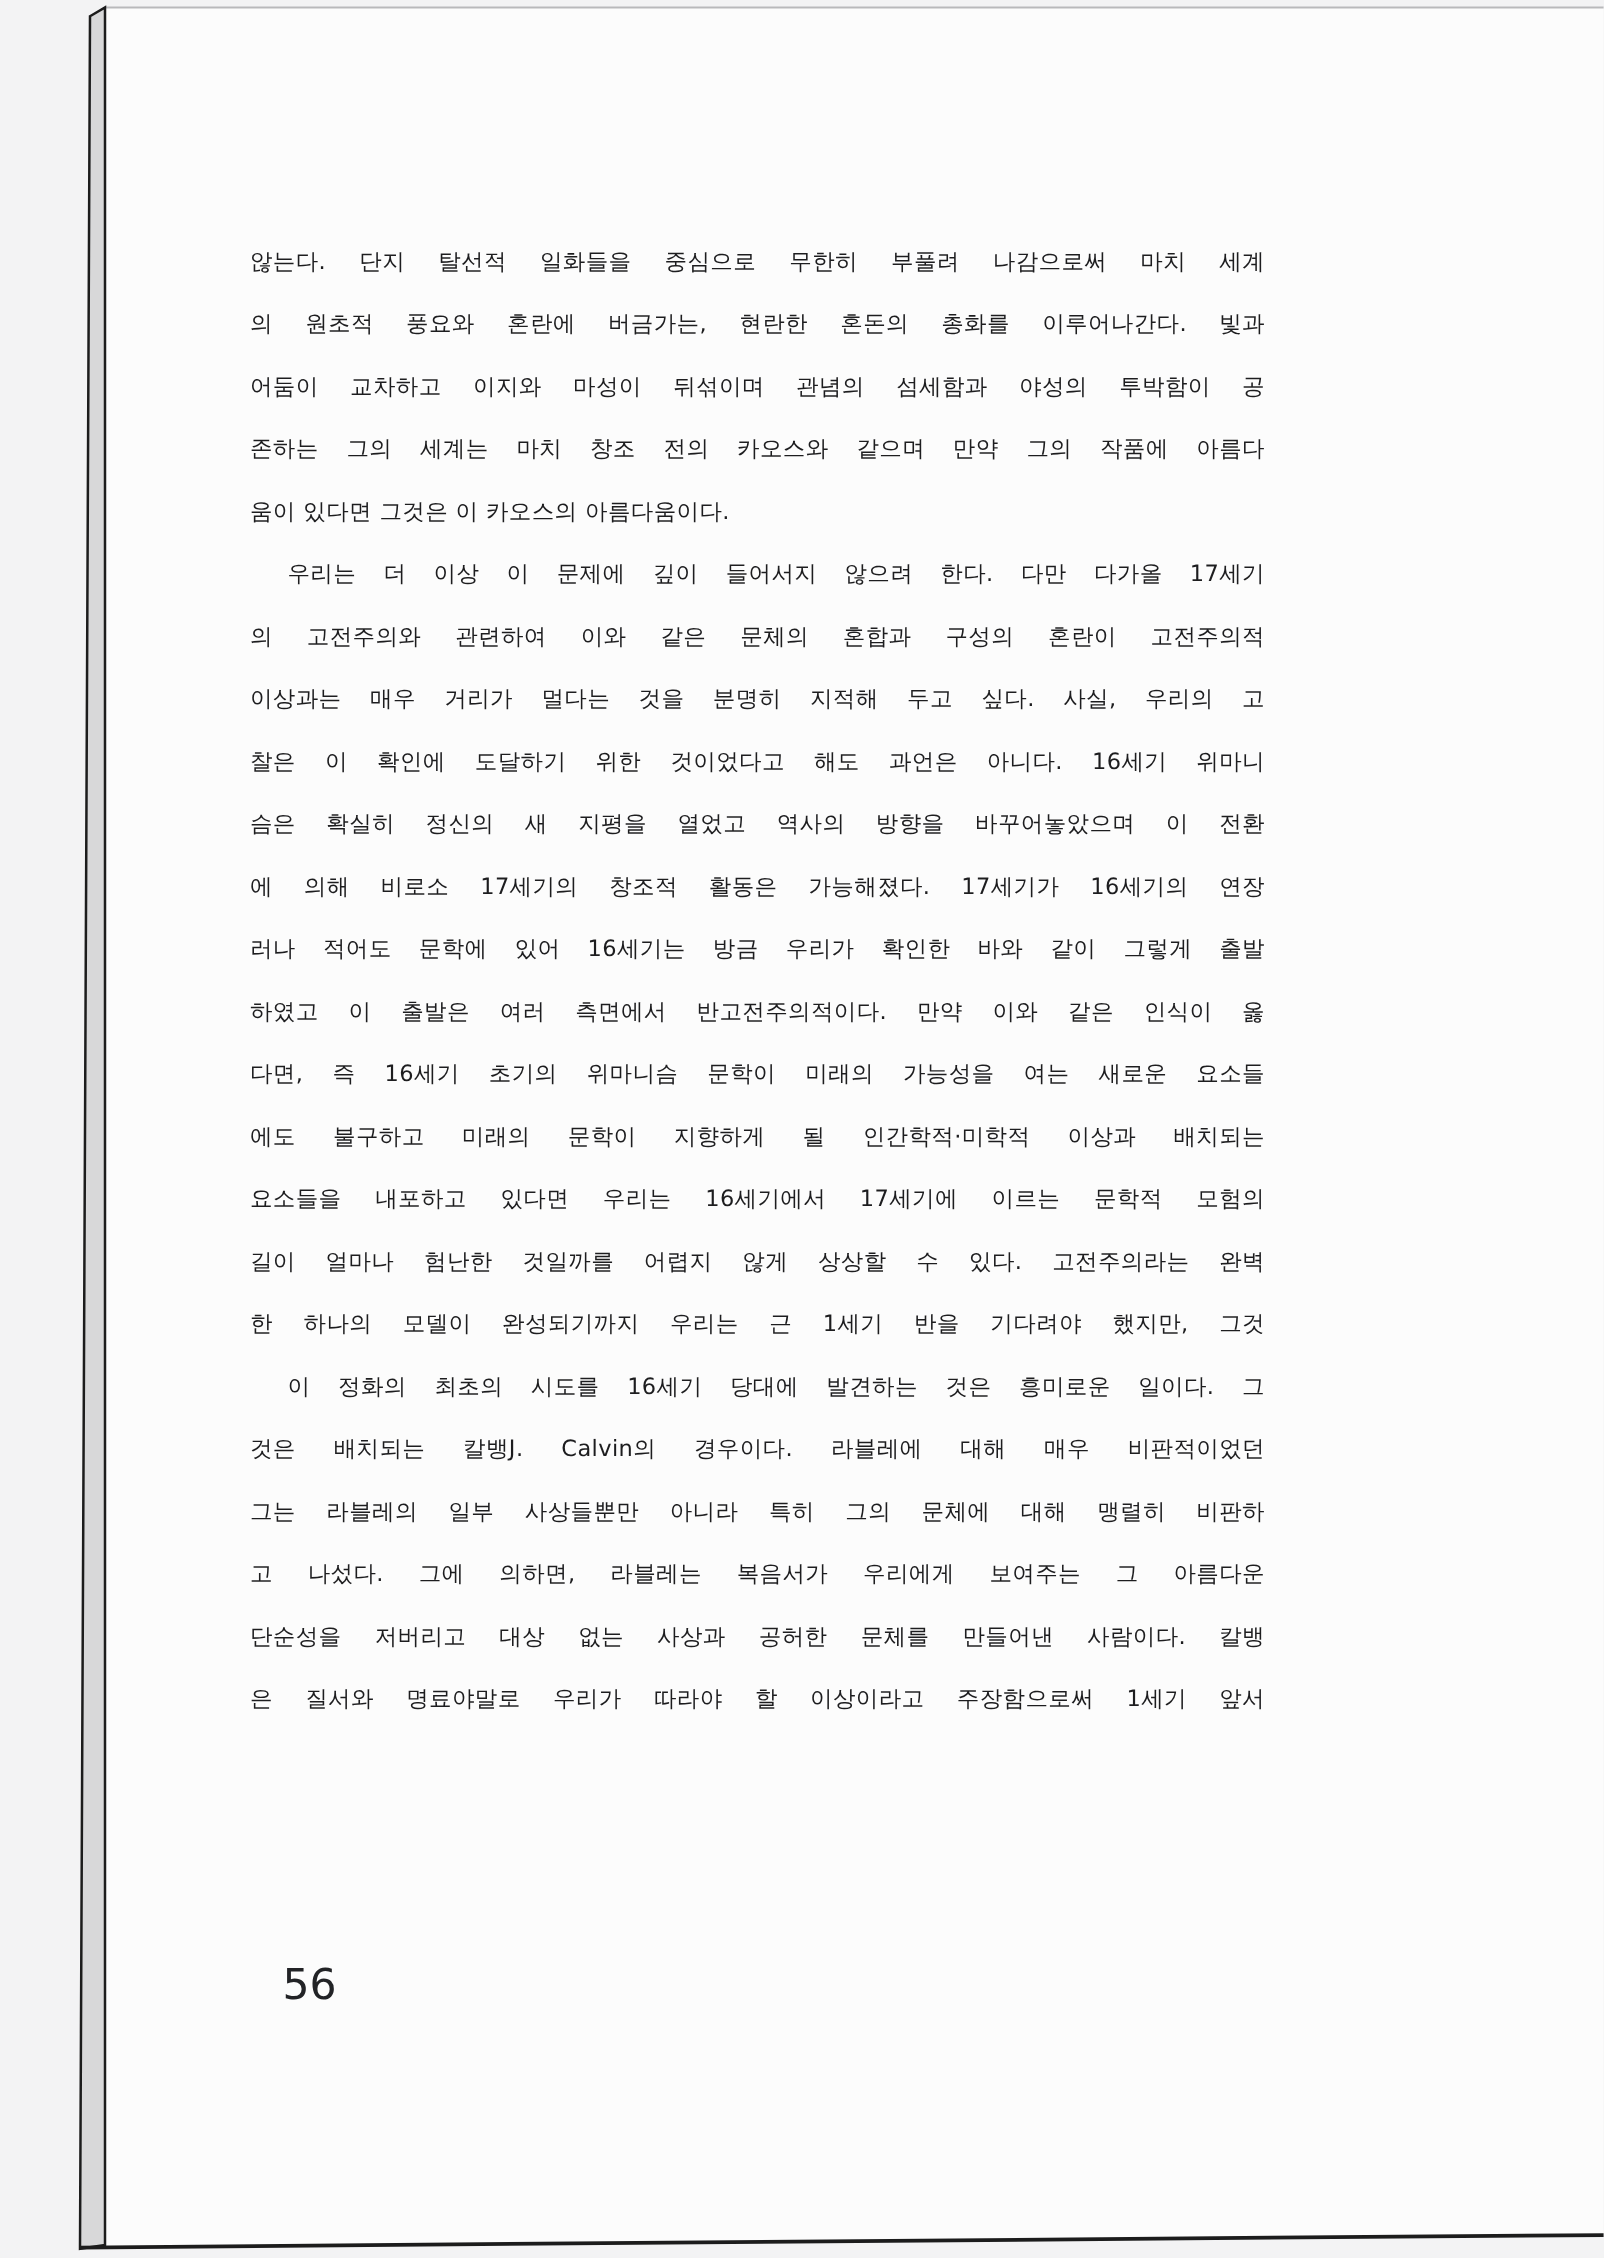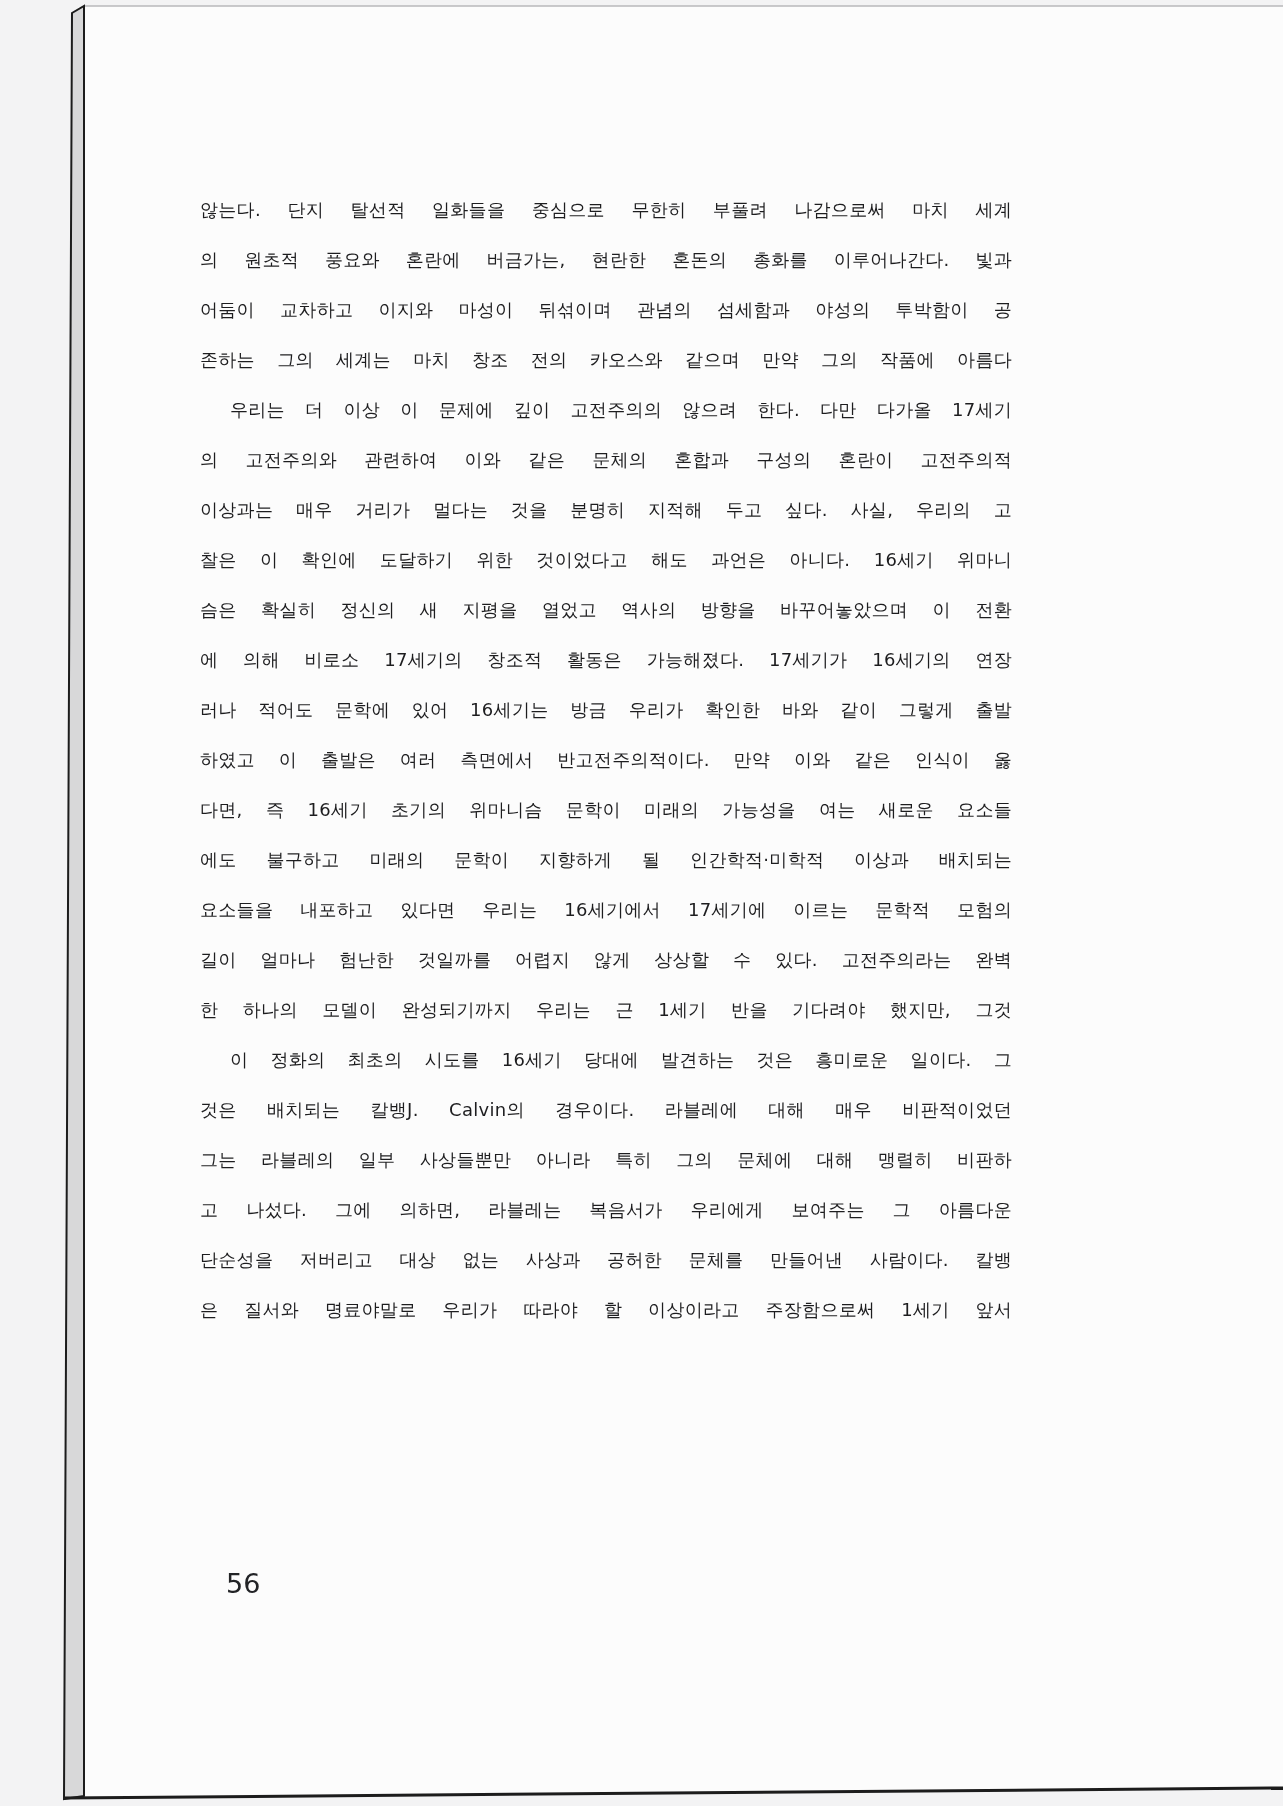--- a/index.html
+++ b/index.html
@@ -32,21 +32,21 @@
     text-align-last:justify;
     white-space:normal;
     height:50px;
     overflow:hidden;
   }
   .line.no-stretch{text-align-last:left;}
   .line.indent{padding-left:30px;}
   .page-number{
     position:absolute;
     left:226px;top:1568px;
-    font-size:27px;
+    font-size:34px;
     color:#222326;
     font-weight:500;
   }
 </style>
 </head>
 <body>
 
 <div class="scan">
 
   <svg width="1283" height="1806" viewBox="0 0 1283 1806" aria-hidden="true">
@@ -58,21 +58,22 @@
     <polygon points="72,13 84,6 84,1796 64,1799" fill="var(--edge)" stroke="#1c1c1c" stroke-width="2"></polygon>
 
     <line x1="64" y1="1798" x2="1283" y2="1788" stroke="#1c1c1c" stroke-width="3"></line>
   </svg>
 
   <div class="text-block">
       <div class="line">않는다. 단지 탈선적 일화들을 중심으로 무한히 부풀려 나감으로써 마치 세계</div>
       <div class="line">의 원초적 풍요와 혼란에 버금가는, 현란한 혼돈의 총화를 이루어나간다. 빛과</div>
       <div class="line">어둠이 교차하고 이지와 마성이 뒤섞이며 관념의 섬세함과 야성의 투박함이 공</div>
       <div class="line">존하는 그의 세계는 마치 창조 전의 카오스와 같으며 만약 그의 작품에 아름다</div>
-      <div class="line indent">우리는 더 이상 이 문제에 깊이 고전주의의 않으려 한다. 다만 다가올 17세기</div>
+      <div class="line no-stretch">움이 있다면 그것은 이 카오스의 아름다움이다.</div>
+      <div class="line indent">우리는 더 이상 이 문제에 깊이 들어서지 않으려 한다. 다만 다가올 17세기</div>
       <div class="line">의 고전주의와 관련하여 이와 같은 문체의 혼합과 구성의 혼란이 고전주의적</div>
       <div class="line">이상과는 매우 거리가 멀다는 것을 분명히 지적해 두고 싶다. 사실, 우리의 고</div>
       <div class="line">찰은 이 확인에 도달하기 위한 것이었다고 해도 과언은 아니다. 16세기 위마니</div>
       <div class="line">슴은 확실히 정신의 새 지평을 열었고 역사의 방향을 바꾸어놓았으며 이 전환</div>
       <div class="line">에 의해 비로소 17세기의 창조적 활동은 가능해졌다. 17세기가 16세기의 연장</div>
       <div class="line">러나 적어도 문학에 있어 16세기는 방금 우리가 확인한 바와 같이 그렇게 출발</div>
       <div class="line">하였고 이 출발은 여러 측면에서 반고전주의적이다. 만약 이와 같은 인식이 옳</div>
       <div class="line">다면, 즉 16세기 초기의 위마니슴 문학이 미래의 가능성을 여는 새로운 요소들</div>
       <div class="line">에도 불구하고 미래의 문학이 지향하게 될 인간학적·미학적 이상과 배치되는</div>
       <div class="line">요소들을 내포하고 있다면 우리는 16세기에서 17세기에 이르는 문학적 모험의</div>

